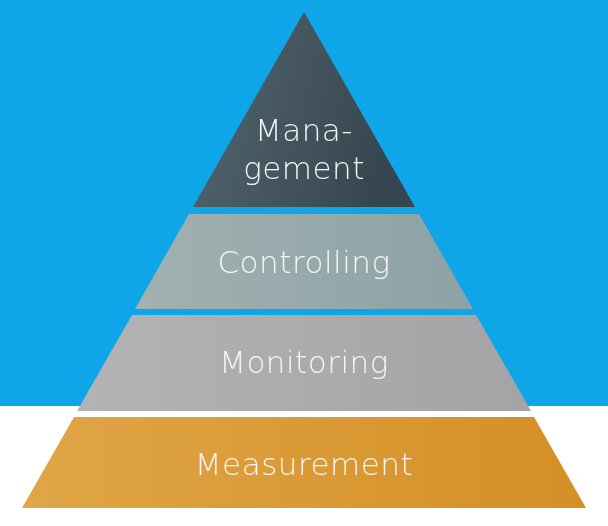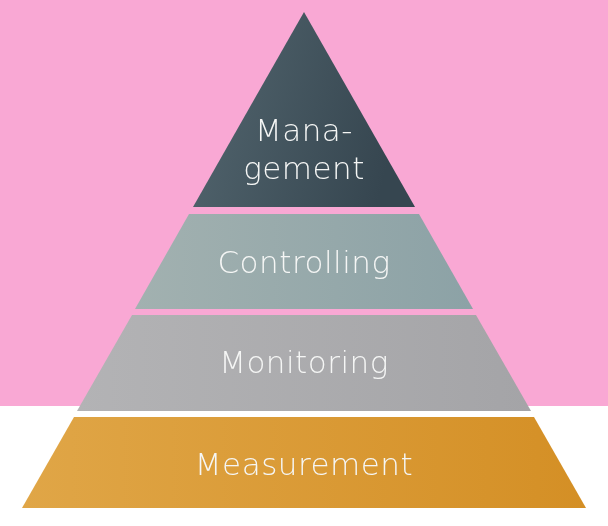--- a/index.html
+++ b/index.html
@@ -8,21 +8,21 @@
     background: #ffffff;
     width: 608px;
     height: 526px;
     overflow: hidden;
     font-family: "DejaVu Sans", "Liberation Sans", sans-serif;
   }
   .stage {
     position: relative;
     width: 608px;
     height: 406px;
-    background: #f9a8d4;
+    background: #0ea5e9;
   }
   svg { display: block; }
   .layer-label {
     font-family: "DejaVu Sans", "Liberation Sans", sans-serif;
     font-weight: 300;
     font-size: 31px;
     letter-spacing: 0.5px;
   }
 </style>
 </head>

